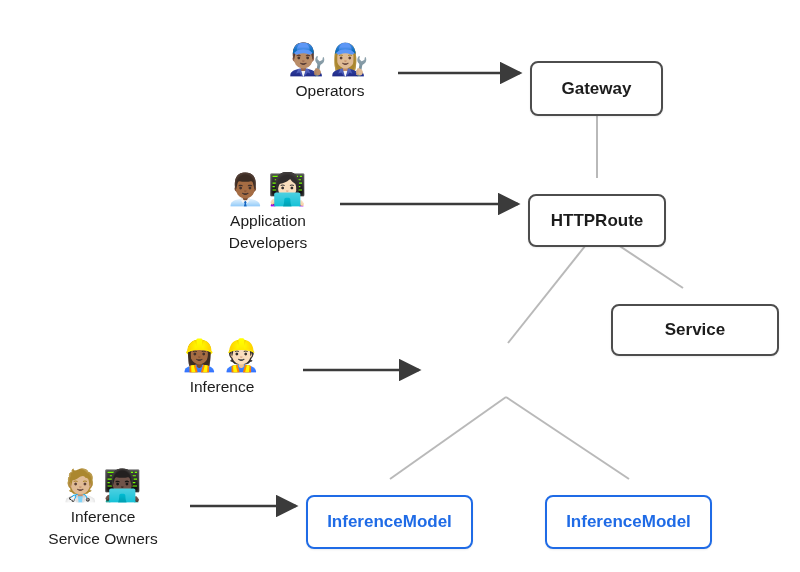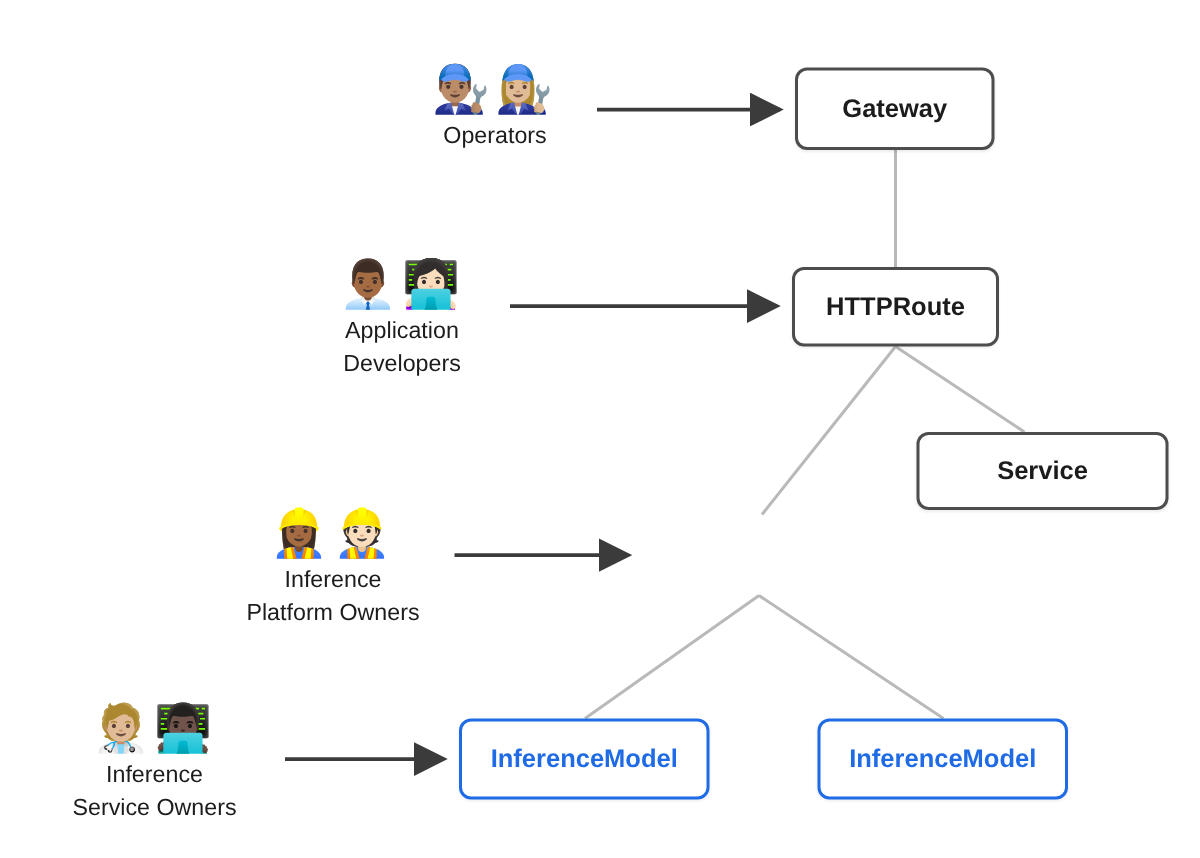--- a/index.html
+++ b/index.html
@@ -28,20 +28,21 @@
   .arrowhead{fill:var(--arrow-dark);}
   .node{
     position:absolute;z-index:2;
     display:flex;align-items:center;justify-content:center;
     background:#fff;
     border:2.5px solid var(--node-border-dark);
     border-radius:8px;
     font-size:17px;font-weight:bold;
     color:var(--node-text-dark);
     box-shadow:0 1px 2px rgba(0,0,0,0.08);
+    margin-top:16px;
   }
   .node.blue{
     border-color:var(--accent-blue);
     color:var(--accent-blue);
   }
   .persona{
     position:absolute;z-index:2;
     width:170px;
     text-align:center;
     color:var(--node-text-dark);
@@ -86,21 +87,20 @@
 
   <div class="persona" style="left:183px;top:170px;">
     <div class="emojis">👨🏾‍💼👩🏻‍💻</div>
     <div class="plabel">Application</div>
     <div class="plabel">Developers</div>
   </div>
 
   <div class="persona" style="left:137px;top:336px;">
     <div class="emojis">👷🏾‍♀️👷🏻</div>
     <div class="plabel">Inference</div>
-    <div class="plabel">Platform Owners</div>
   </div>
 
   <div class="persona" style="left:18px;top:466px;">
     <div class="emojis">🧑🏼‍⚕️👨🏿‍💻</div>
     <div class="plabel">Inference</div>
     <div class="plabel">Service Owners</div>
   </div>
 
   <div class="node" style="left:530px;top:45px;width:133px;height:55px;">
     <span>Gateway</span>

